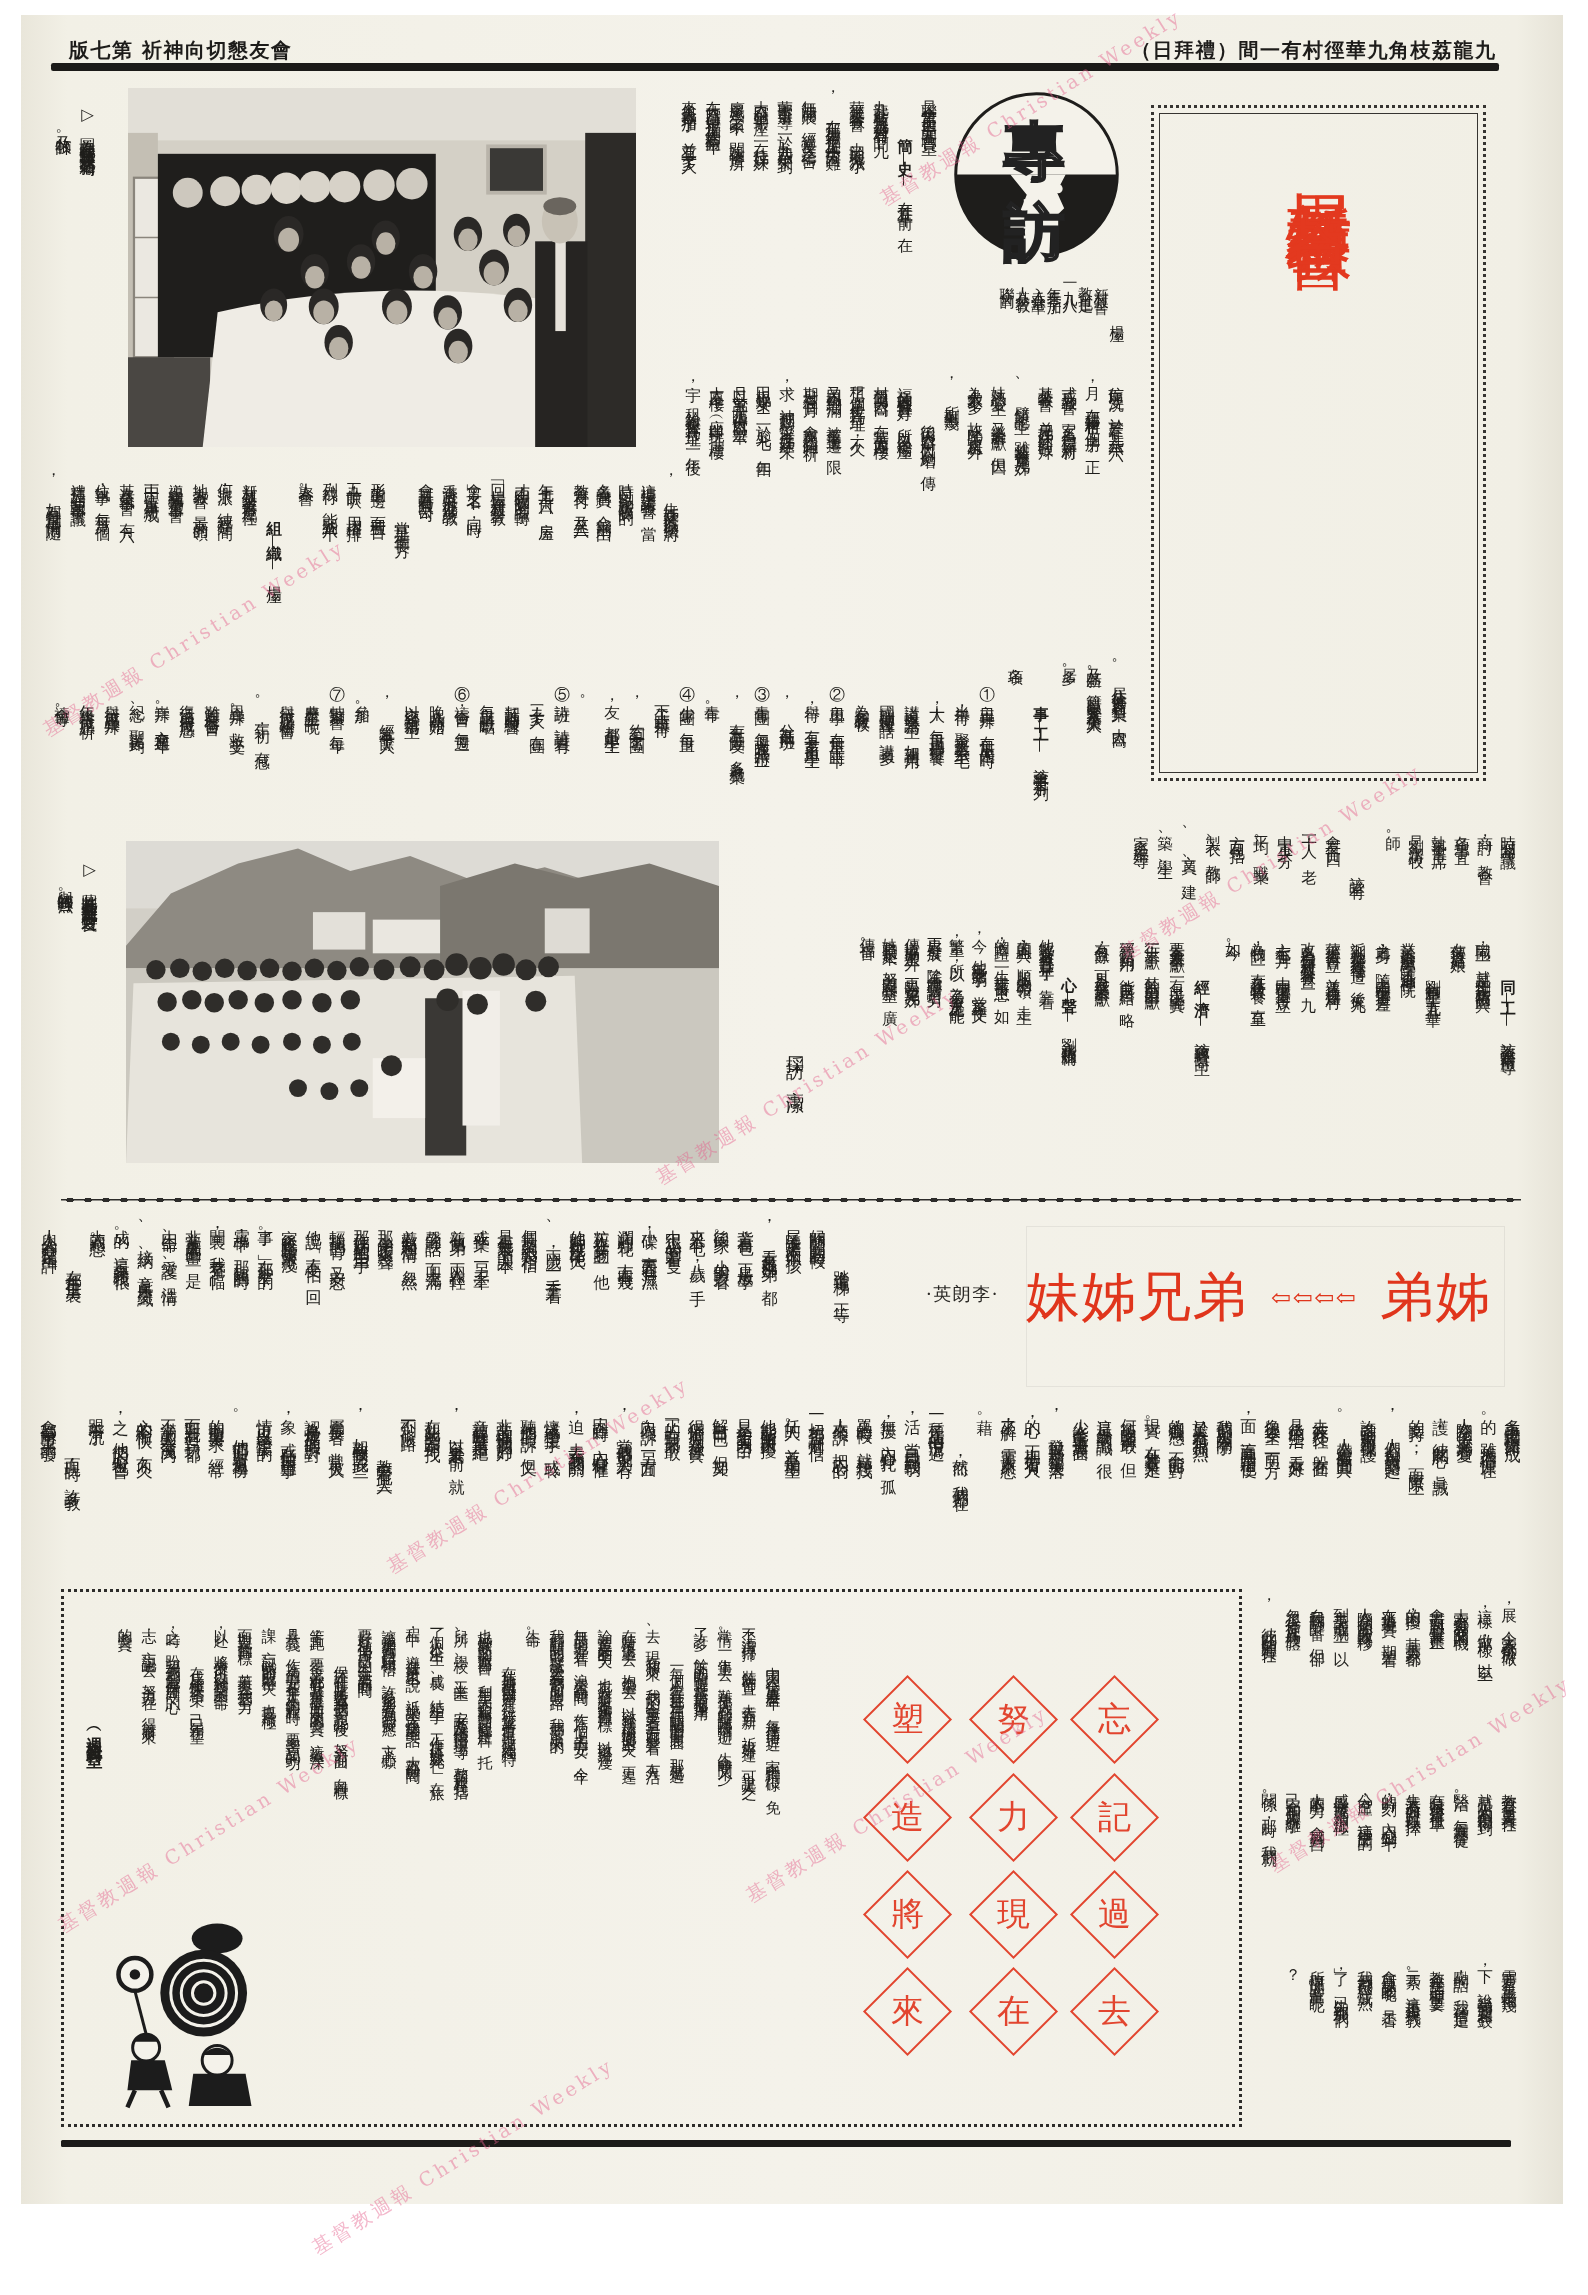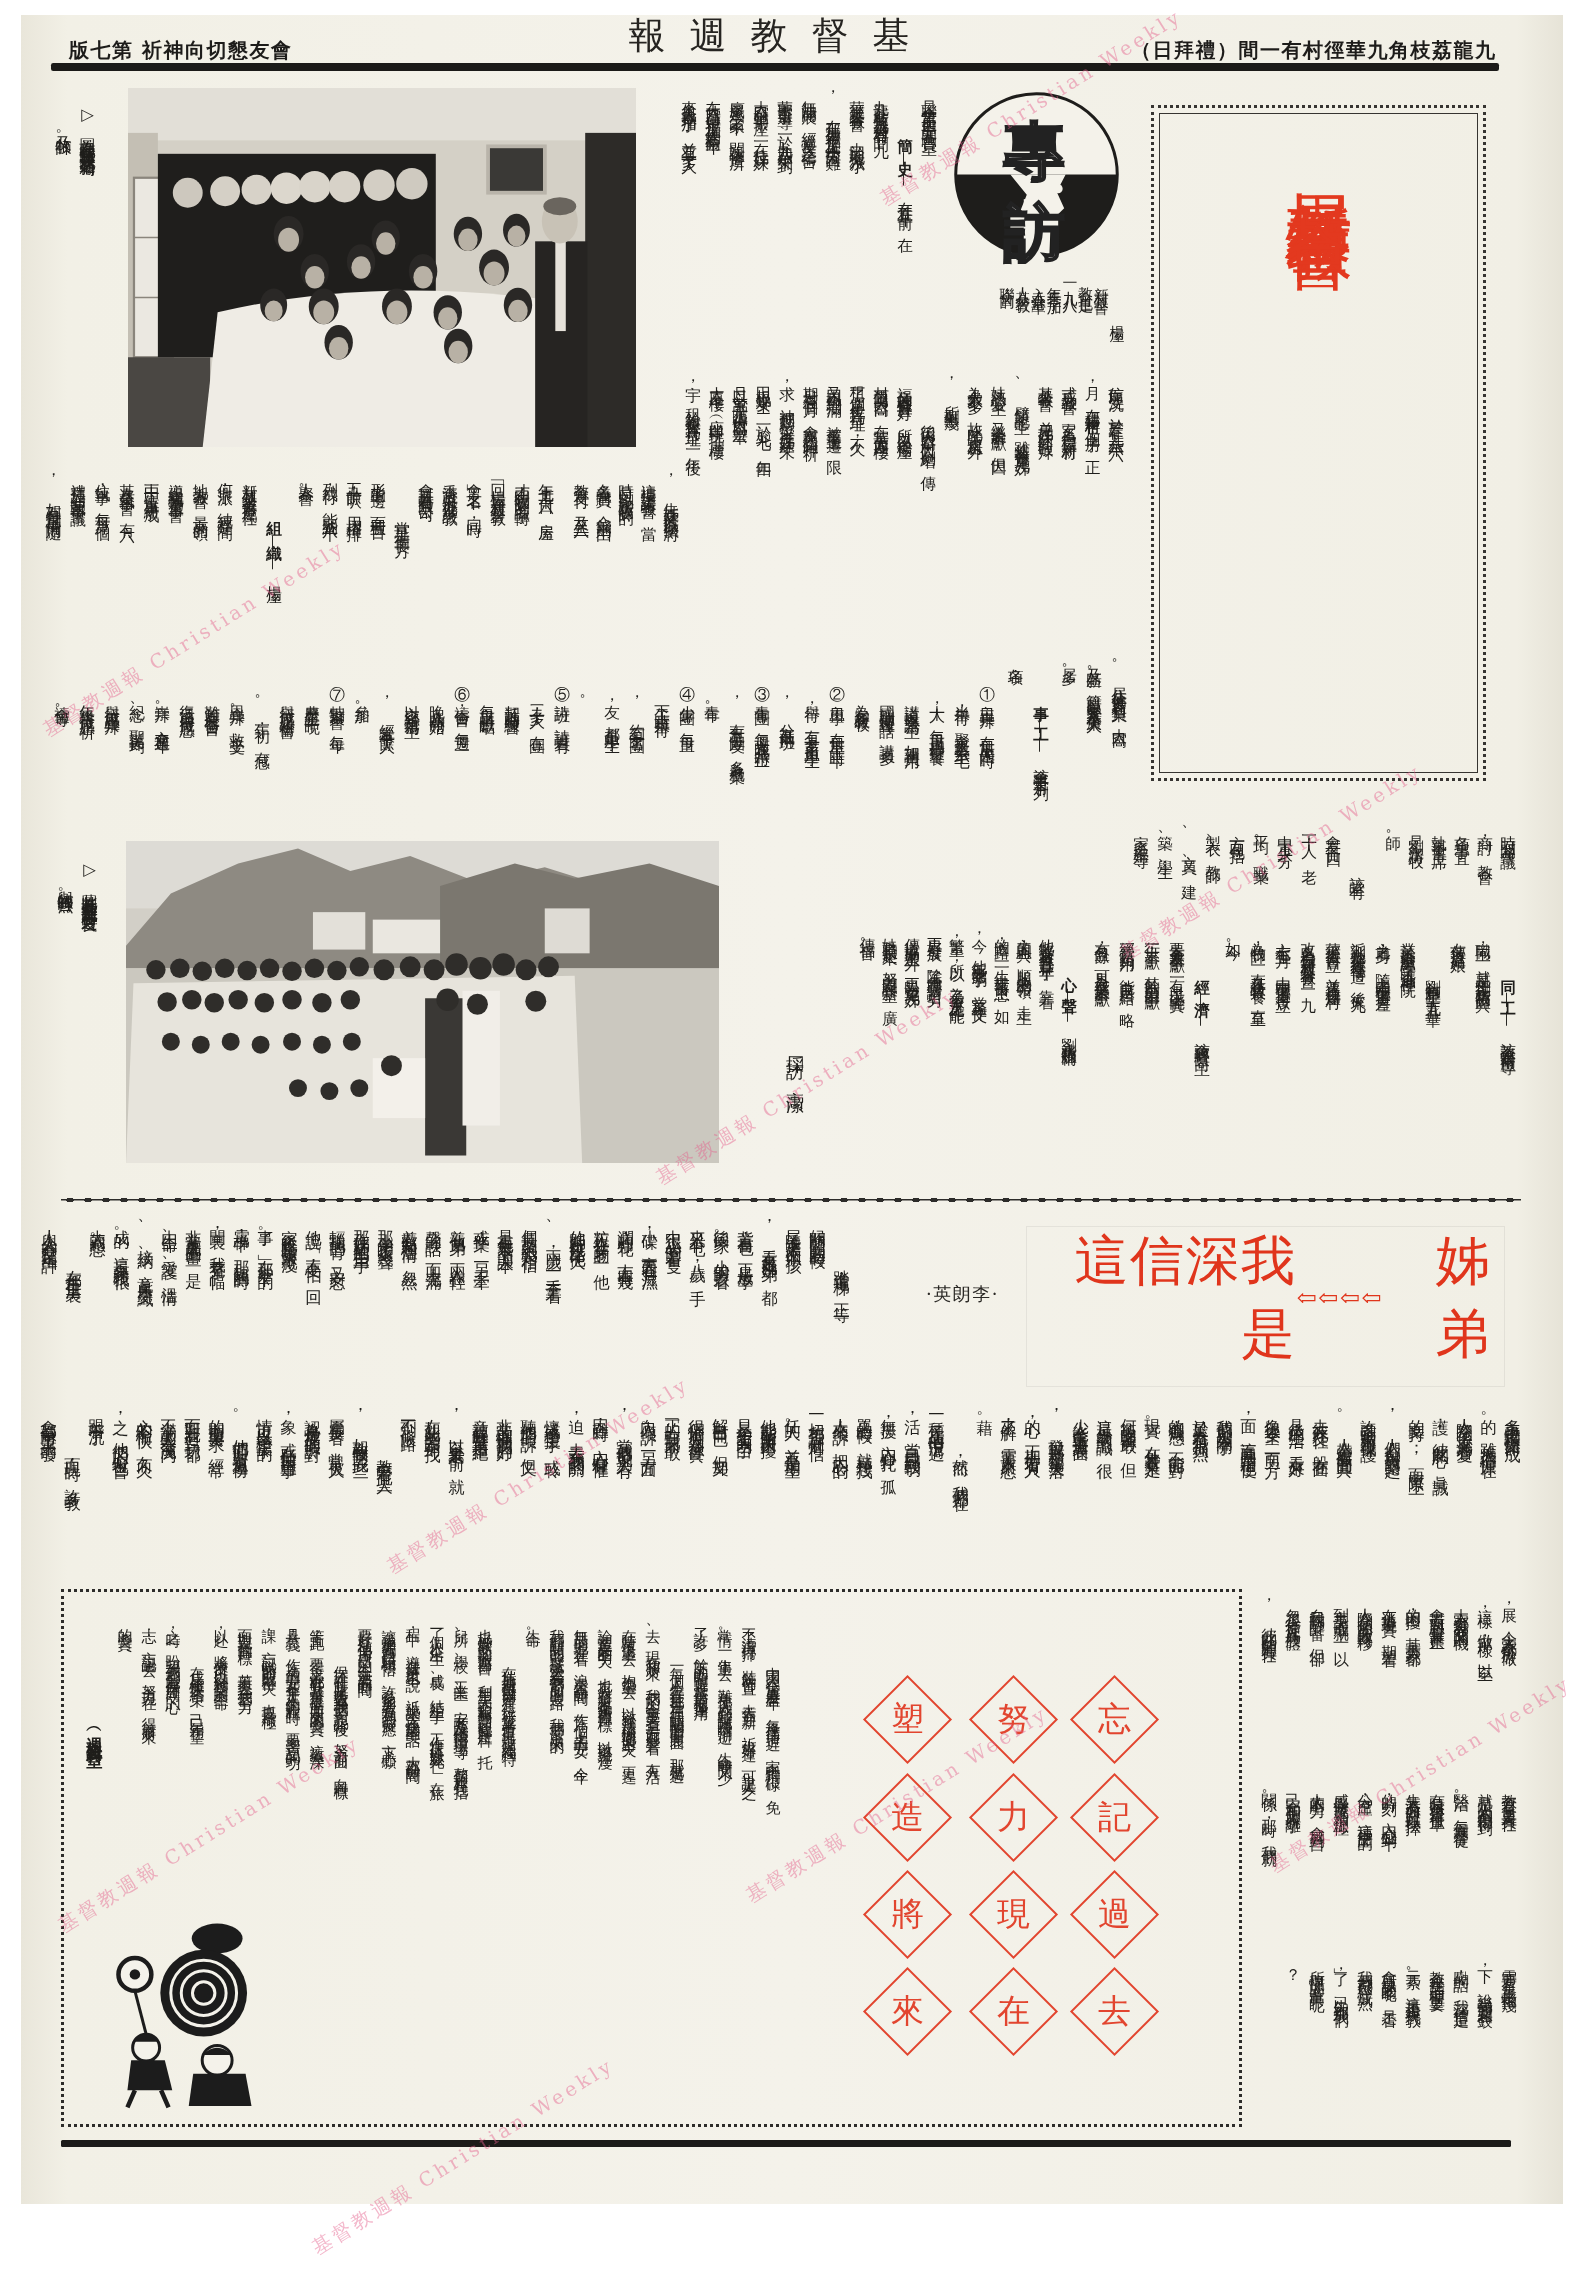--- a/index.html
+++ b/index.html
@@ -40,21 +40,20 @@
 .lion{position:absolute;left:105px;top:1922px;width:157px;height:187px;}
 
 .wm{position:absolute;white-space:nowrap;font-size:19.4px;letter-spacing:3.7px;color:rgba(228,96,140,0.45);transform:rotate(-32deg);transform-origin:left center;font-family:"DejaVu Serif",serif;}
 </style>
 </head>
 <body>
 
 <div id="page">
   <div class="paper"></div>
 
-  <div class="mast-title rtl">基督教週報</div>
   <div class="mast-side rtl" style="left:69px;">會友懇切向神祈 第七版</div>
   <div class="mast-side rtl" style="left:1131px;">九龍荔枝角九華徑村有一間（禮拜日）</div>
   <div class="mast-rule"></div>
 
   <div class="vblock" style="right:1489px;top:105px;font-size:16.4px;letter-spacing:1.5px;line-height:24px;"><div class="col">▷圖為在現時新會所接受洗禮之新葡</div><div class="col">　及牧師。</div></div>
   <div class="photo" style="left:128px;top:88px;width:508px;height:359px;">
     <svg viewBox="0 0 680 480" preserveAspectRatio="none">
       <rect width="680" height="480" fill="#d4d0c6"></rect>
       <rect x="0" y="0" width="680" height="70" fill="#e2dfd7"></rect>
       <rect x="0" y="60" width="40" height="420" fill="#c4bfb4"></rect>
@@ -211,21 +210,21 @@
   <div class="vblock" style="right:373px;top:930px;letter-spacing:3px;line-height:25px;"><div class="col">　　<b class="hd">經　濟</b>——該會經費一向主</div><div class="col">要靠會友奉獻，有一半以上能實</div><div class="col">行十一奉獻，其餘則自由奉獻。</div><div class="col">經費一向夠用，能自足自給，略</div><div class="col">有盈餘，可見會友樂於奉獻。</div></div>
   <div class="vblock" style="right:508px;top:926px;letter-spacing:3px;line-height:22.4px;"><div class="col">　　<b class="hd">心　聲</b>——劉永清牧師稱，</div><div class="col">他牧養這教會已廿二年了，靠着</div><div class="col">主的恩典，順服主的帶領，走主</div><div class="col">的道路，一生一世報答主恩。如</div><div class="col">今，他年老體弱了，堂務工作又</div><div class="col">繁重，所以，為了教會之工作能</div><div class="col">更好發展，除了急需聘請一名男</div><div class="col">傳道協助聖工外，更盼望弟兄姊</div><div class="col">妹動員起來，努力開設新堂，廣</div><div class="col">傳福音。</div></div>
   <div class="vblock" style="right:781px;top:1042px;font-size:18px;letter-spacing:4.5px;line-height:24px;">採訪□高潔</div>
 
   <div class="bead-rule" style="left:61px;top:1196px;width:1460px;"></div>
 
   <div class="ghost-frame"></div>
   <div class="essay-title">
     <span class="big rtl">姊弟</span>
     <span class="arrows">⇦⇦⇦⇦</span>
-    <span class="big rtl">我深信這是</span>
+    <span class="big rtl">弟兄姊妹</span>
   </div>
   <div class="essay-author rtl">·李朗英·</div>
 
   <div class="vblock" style="right:735px;top:1217px;font-size:16.4px;letter-spacing:3.4px;line-height:24px;"><div class="col">　　踏進電梯，正等</div><div class="col">候關門開動的時候，</div><div class="col">尾隨進來了兩個小孩</div><div class="col">，看來是兩姊弟。都</div><div class="col">背着書包，正是放學</div><div class="col">後回家。小的男孩看</div><div class="col">來只有七、八歲，手</div><div class="col">中很小心的拿着一隻</div><div class="col">小碟，裏面有一片濕</div><div class="col">潤的棉花，上面有幾</div><div class="col">粒正在發芽的豆。他</div><div class="col">的姊姊也只比他大一</div><div class="col">、兩歲，一手拿着一</div><div class="col">個長型的紙袋（相信</div><div class="col">是書包裝不下的課本</div><div class="col">或作業），另一手牽</div><div class="col">着他弟弟。兩人在輕</div><div class="col">聲的談話，面上充滿</div><div class="col">着歡樂和溫情。忽然</div><div class="col">那小弟弟咳了幾聲，</div><div class="col">那作姊姊的馬上用手</div><div class="col">輕拍他的背，又安慰</div><div class="col">他說：「不要怕，回</div><div class="col">家後吃點咳藥水就沒</div><div class="col">事了。」在那窄窄的</div><div class="col">電梯中，那短短的時</div><div class="col">間裏，我看見了一幅</div><div class="col">非常美麗的圖畫。是</div><div class="col">由生命、愛護、溫情</div><div class="col">、接納、童眞所交織</div><div class="col">成的。這景象給我很</div><div class="col">大的感想。</div><div class="col">　　在都市生活裏，</div><div class="col">人與人的交往是由許</div></div>
   <div class="vblock" style="right:64px;top:1406px;font-size:16.4px;letter-spacing:3.4px;line-height:24px;"><div class="col">多事物縱橫交錯而成</div><div class="col">的。雖然人們憧憬在</div><div class="col">人際關係上充滿着愛</div><div class="col">護；彼此關心；眞誠</div><div class="col">的支持；；而實際上</div><div class="col">，人們都自覺的築起</div><div class="col">許多圍牆來自我保護</div><div class="col">。人帶着虛假的面具</div><div class="col">去彼此交往。躲在面</div><div class="col">具後的生活，看來好</div><div class="col">像很安全。而另一方</div><div class="col">面，這面具圍牆也使</div><div class="col">我們與別人隔開了。</div><div class="col">於是人就有了很强烈</div><div class="col">的孤獨感，不能面對</div><div class="col">現實。在外表看來是</div><div class="col">何等的堅强勇敢，但</div><div class="col">這是外表的認識，很</div><div class="col">少人能眞正透過表面</div><div class="col">，發現那顆受傷失落</div><div class="col">的心，正期待着有人</div><div class="col">來了解，需要人來慰</div><div class="col">藉。</div><div class="col">　　然而，我們都在</div><div class="col">一種矛盾的情況下過</div><div class="col">活，當自己感到軟弱</div><div class="col">無援，內心掙扎、孤</div><div class="col">單的時候，就極想找</div><div class="col">人來傾訴，把內心的</div><div class="col">一切都告訴一個可信</div><div class="col">任的人。並不是期望</div><div class="col">他能帮助解决困擾，</div><div class="col">只是希望有人明白了</div><div class="col">解自己而已。但却又</div><div class="col">很懼怕有人知道你眞</div><div class="col">正的「自我」而不敢</div><div class="col">向人傾訴。另一方面</div><div class="col">，當我們發現別人有</div><div class="col">困難時，內心有種催</div><div class="col">迫，去表示我們的關</div><div class="col">懷或給予援手，或聆</div><div class="col">聽他們的傾訴，但又</div><div class="col">非常的懼怕我們的好</div><div class="col">意被誤解甚至遭拒絕</div><div class="col">，以至裹足不前，就</div><div class="col">在如此的光景中却找</div><div class="col">不到一條出路。</div><div class="col">　　教會中有一些人</div><div class="col">，如教牧同工或一些</div><div class="col">屬靈長者，常常被人</div><div class="col">認為是最佳的傾訴對</div><div class="col">象，或在任何困難事</div><div class="col">情上可以給予援手的</div><div class="col">。他們面對着這過份</div><div class="col">的期望與要求，經常</div><div class="col">面對着一些對一切都</div><div class="col">不滿意的人去發洩內</div><div class="col">心的不愉快，久而久</div><div class="col">之，他們的心境也會</div><div class="col">跟着下沉了。</div><div class="col">　　而現時，許多教</div><div class="col">會都傾向事工上的發</div></div>
   <div class="vblock" style="right:67px;top:1596px;letter-spacing:3.4px;line-height:24px;"><div class="col">展，令大家都忙於做</div><div class="col">這樣，做那樣，以至</div><div class="col">大家都沒有空閒的機</div><div class="col">會去面對心靈裏眞正</div><div class="col">的困擾，其實大家都</div><div class="col">在逃避現實，期望着</div><div class="col">人際關係的失敗轉移</div><div class="col">到事工的成就上，以</div><div class="col">自我陶醉一番。但卻</div><div class="col">忽視了信徒互爲肢體</div><div class="col">，彼此關顧的責任。</div></div>
   <div class="vblock" style="right:67px;top:1781px;letter-spacing:3.4px;line-height:24px;"><div class="col">教會有一重要責任，</div><div class="col">就是叫人的創傷得到</div><div class="col">醫治。每個基督徒，</div><div class="col">有時候會覺得孤單、</div><div class="col">失落及面對難以抉擇</div><div class="col">的時刻，內心感到十</div><div class="col">分空虛，這種空虛的</div><div class="col">感覺做成了精神上極</div><div class="col">大的壓力，會感到自</div><div class="col">己完全和別人脫離了</div><div class="col">關係。那時，我們就</div></div>
   <div class="vblock" style="right:67px;top:1958px;letter-spacing:3.4px;line-height:24px;"><div class="col">需要有一隻手輕拍幾</div><div class="col">下，說幾句安慰和鼓</div><div class="col">勵的話，我深信這是</div><div class="col">教會生活的一種重要</div><div class="col">元素。這是否現代教</div><div class="col">會所缺乏的呢？是否</div><div class="col">我們都已經「成熟</div><div class="col">」了，已失卻那我們</div><div class="col">所憧憬的「童眞」呢</div><div class="col">？</div></div>
 
   <div class="ny-box"></div>

